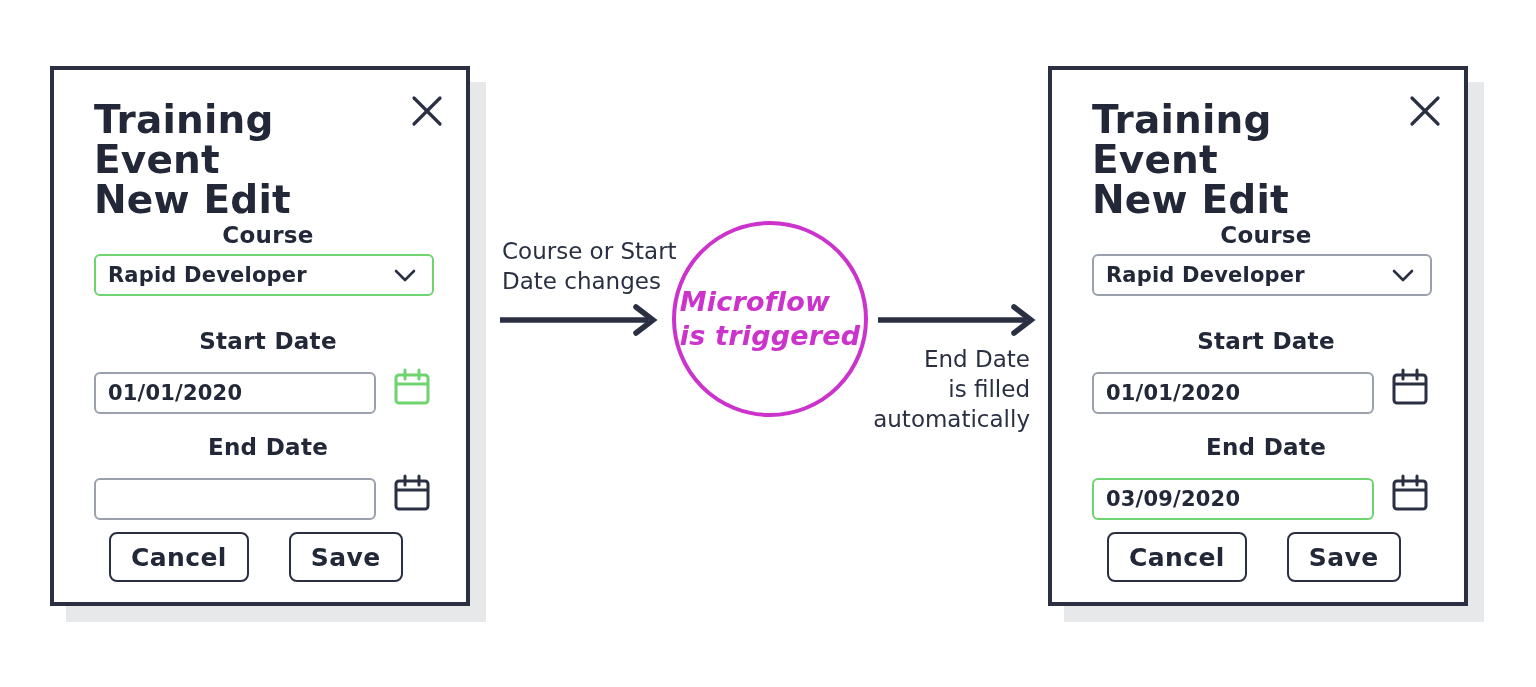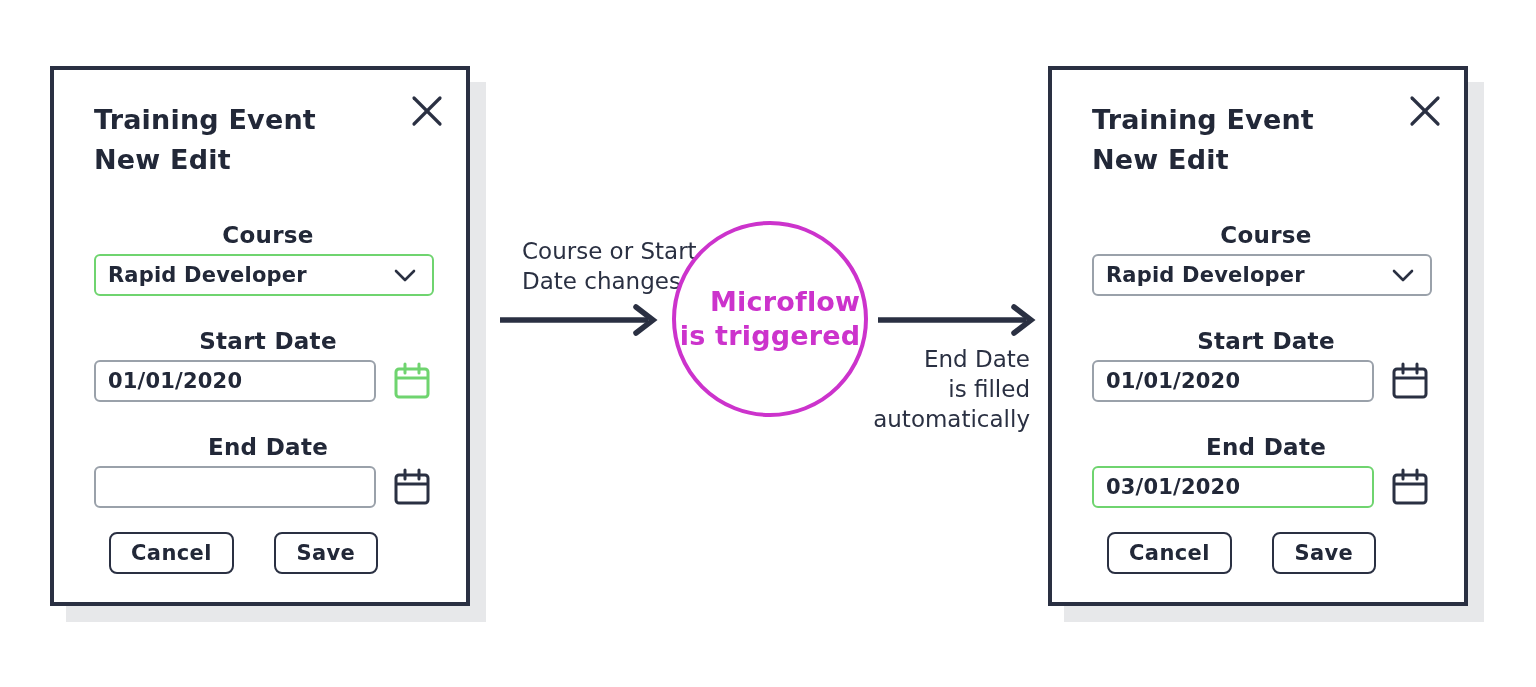--- a/index.html
+++ b/index.html
@@ -52,21 +52,21 @@
     height: 34px;
     cursor: pointer;
   }
 
   .dialog-title {
     position: absolute;
     left: 40px;
     top: 30px;
     width: 300px;
     font-family: "DejaVu Sans", sans-serif;
-    font-size: 27px;
+    font-size: 39px;
     line-height: 40px;
     font-weight: 700;
     color: #222838;
     letter-spacing: 0.2px;
     white-space: pre-line;
   }
 
   
   .field {
     position: absolute;
@@ -96,67 +96,67 @@
     align-items: center;
     padding: 8px 12px;
     font-family: "DejaVu Sans", sans-serif;
     font-size: 21px;
     font-weight: 700;
     color: #222838;
     letter-spacing: 0.2px;
   }
   .control.green { border-color: #6fd46f; }
   .select  { width: 340px; justify-content: space-between; }
-  .dateinp { width: 282px; }
+  .dateinp { width: 282px; margin-top: 12px; }
 
   .chevron-icon { width: 30px; height: 30px; flex: 0 0 auto; }
   .calendar-icon {
     width: 40px;
     height: 40px;
     margin-left: 16px;
     flex: 0 0 auto;
     cursor: pointer;
   }
 
   
   .btn-row {
     position: absolute;
     left: 55px;
     display: flex;
     gap: 40px;
   }
   .btn {
     box-sizing: border-box;
     min-width: 104px;
-    height: 42px;
+    height: 50px;
     border: 2.5px solid #2a3042;
     border-radius: 8px;
     background: #ffffff;
     display: flex;
     align-items: center;
     justify-content: center;
     padding: 0 20px;
     font-family: "DejaVu Sans", sans-serif;
-    font-size: 21px;
+    font-size: 25px;
     font-weight: 700;
     color: #222838;
     letter-spacing: 0.4px;
     cursor: pointer;
   }
 
   
   .flow-caption {
     position: absolute;
     font-family: "DejaVu Sans", sans-serif;
     font-size: 23px;
     line-height: 30px;
     color: #2a3042;
     white-space: pre-line;
   }
-  #flow-caption-left  { left: 522px; top: 236px; text-align: left; }
+  #flow-caption-left  { left: 502px; top: 236px; text-align: left; }
   #flow-caption-right { left: 862px; top: 344px; width: 168px; text-align: right; }
 
   .arrow-svg { position: absolute; }
   #arrow-left  { left: 498px; top: 300px; }
   #arrow-right { left: 876px; top: 300px; }
 
   .flow-circle {
     position: absolute;
     left: 672px;
     top: 221px;
@@ -169,23 +169,24 @@
     align-items: center;
     justify-content: center;
     background: #ffffff;
   }
   .flow-circle-label {
     font-family: "DejaVu Sans", sans-serif;
     font-size: 27px;
     line-height: 34px;
     font-weight: 700;
     color: #cc33cc;
-    text-align: right;
+    text-align: left;
     white-space: pre-line;
     letter-spacing: 0.2px;
+    font-style: italic;
   }
 </style>
 </head>
 <body>
 
 <div class="dialog-wrap left">
   <div class="dialog-shadow"></div>
   <div class="dialog">
 
     <div class="dialog-title">Training Event
@@ -304,21 +305,21 @@
           <line x1="13" y1="3" x2="13" y2="12" stroke="#2a3042" stroke-width="3" stroke-linecap="round"></line>
           <line x1="27" y1="3" x2="27" y2="12" stroke="#2a3042" stroke-width="3" stroke-linecap="round"></line>
         </svg>
       </div>
     </div>
 
     <div class="field" style="top:364px;">
       <div class="field-label">End Date</div>
       <div class="field-row">
         <div class="control dateinp green">
-          <span>03/01/2020</span>
+          <span>03/09/2020</span>
         </div>
         <svg class="calendar-icon" viewBox="0 0 40 40">
           <rect x="4" y="8" width="32" height="28" rx="3" fill="none" stroke="#2a3042" stroke-width="3"></rect>
           <line x1="4" y1="17" x2="36" y2="17" stroke="#2a3042" stroke-width="3"></line>
           <line x1="13" y1="3" x2="13" y2="12" stroke="#2a3042" stroke-width="3" stroke-linecap="round"></line>
           <line x1="27" y1="3" x2="27" y2="12" stroke="#2a3042" stroke-width="3" stroke-linecap="round"></line>
         </svg>
       </div>
     </div>
 

